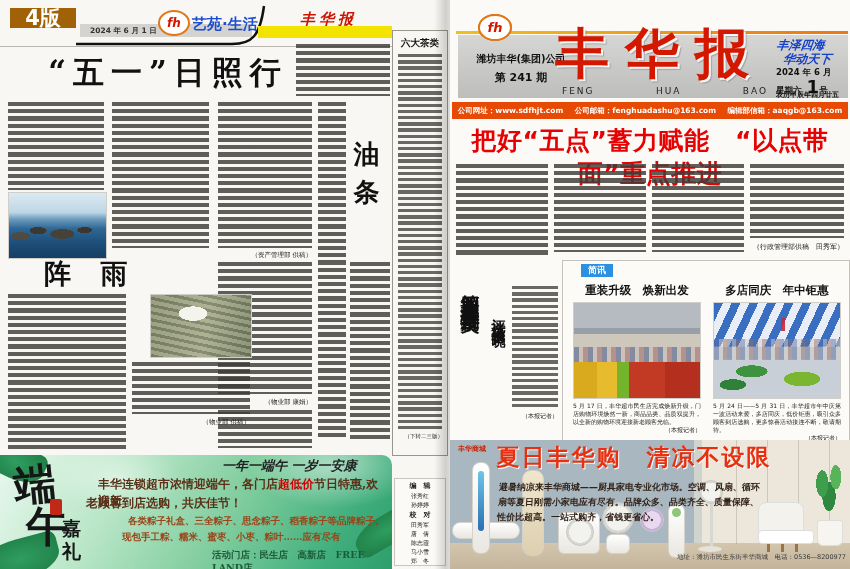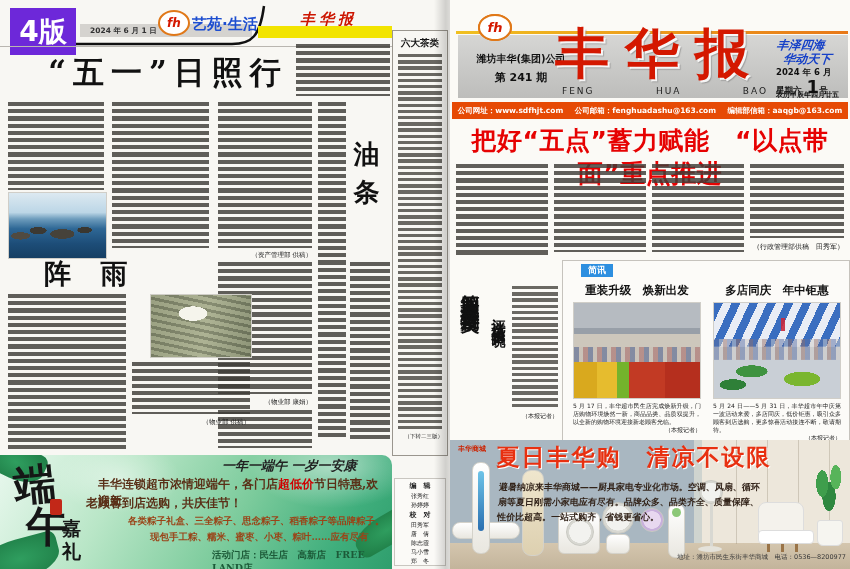--- a/index.html
+++ b/index.html
@@ -52,21 +52,21 @@
   .prod{background:linear-gradient(#ffffff,#e9e7e0);border:1px solid #d4d2ca;border-radius:6px;}
   .fanhead{background:radial-gradient(circle at 50% 50%,#f2f2ef 58%,#d8d8d2 60% 100%);border:1px solid #c9c9c2;border-radius:50%;}
 </style>
 </head>
 <body>
 
 <div id="canvas">
 
   <div class="abs" style="left:0;top:0;width:450px;height:569px;">
 
-    <div class="abs" style="left:10px;top:8px;width:66px;height:47px;background:#6d28d9;color:#fff;font-weight:bold;font-size:28px;display:flex;align-items:center;justify-content:center;">4版</div>
+    <div class="abs" style="left:10px;top:8px;width:66px;height:20px;background:#a16207;color:#fff;font-weight:bold;font-size:21px;display:flex;align-items:center;justify-content:center;">4版</div>
     <div class="abs" style="left:80px;top:24px;width:172px;height:13px;background:#d5d3cf;"></div>
     <div class="abs" style="left:90px;top:26px;font-size:7.5px;color:#333;font-weight:bold;">2024 年 6 月 1 日</div>
     <svg class="abs" style="left:76px;top:4px;width:200px;height:42px;" viewBox="0 0 200 42">
       <path d="M0 40 H156 C176 40 184 32 188 2" fill="none" stroke="#111" stroke-width="2.5"></path>
     </svg>
     <div class="abs fhlogo" style="left:158px;top:10px;width:28px;height:22px;font-size:12px;">fh</div>
     <div class="abs" style="left:192px;top:15px;font-size:15px;font-weight:bold;color:#1d4ed0;">艺苑·生活</div>
     <div class="abs" style="left:300px;top:10px;font-size:15px;font-weight:bold;font-style:italic;color:#cc1500;letter-spacing:4px;">丰华报</div>
     <div class="abs" style="left:258px;top:26px;width:134px;height:12px;background:#f2e400;"></div>
     <div class="abs hairline" style="left:0;top:46px;width:392px;"></div>
@@ -121,21 +121,21 @@
       <div class="abs serif" style="left:62px;top:62px;font-size:19px;font-weight:bold;color:#161616;line-height:23px;">
         <div>嘉</div>
         <div>礼</div>
       </div>
       <div class="abs serif" style="left:222px;top:2px;font-size:13px;font-weight:bold;color:#222;font-style:italic;">一年一端午 一岁一安康</div>
       <div class="abs serif" style="left:98px;top:21px;width:292px;font-size:12px;font-weight:bold;color:#5a3018;">
         <span>丰华连锁超市浓情迎端午，各门店</span><span style="color:#d00000;">超低价</span><span>节日特惠,欢迎新</span>
       </div>
       <div class="abs serif" style="left:86px;top:40px;font-size:12px;font-weight:bold;color:#5a3018;">老顾客到店选购，共庆佳节！</div>
       <div class="abs serif" style="left:128px;top:60px;font-size:9.5px;font-weight:bold;color:#9a4418;">各类粽子礼盒、三全粽子、思念粽子、稻香粽子等品牌粽子。</div>
-      <div class="abs serif" style="left:122px;top:76px;font-size:9.5px;font-weight:bold;color:#9a4418;margin-left:28px;">现包手工粽、糯米、蜜枣、小枣、粽叶……应有尽有</div>
+      <div class="abs serif" style="left:122px;top:76px;font-size:9.5px;font-weight:bold;color:#9a4418;">现包手工粽、糯米、蜜枣、小枣、粽叶……应有尽有</div>
       <div class="abs serif" style="left:212px;top:94px;font-size:9.5px;font-weight:bold;color:#1c5a38;">活动门店：民生店　高新店　FREE LAND店</div>
     </div>
   </div>
 
   <div class="abs fold" style="left:434px;top:0;width:26px;height:569px;"></div>
 
   <div class="abs" style="left:450px;top:0;width:400px;height:569px;background:#fbfaf6;">
 
     <div class="abs" style="left:6px;top:31px;width:392px;height:3px;background:linear-gradient(90deg,#f0c020,#e87818);"></div>
     <div class="abs" style="left:8px;top:35px;width:390px;height:63px;background:linear-gradient(#d6d6d4,#bdbdbb);"></div>

